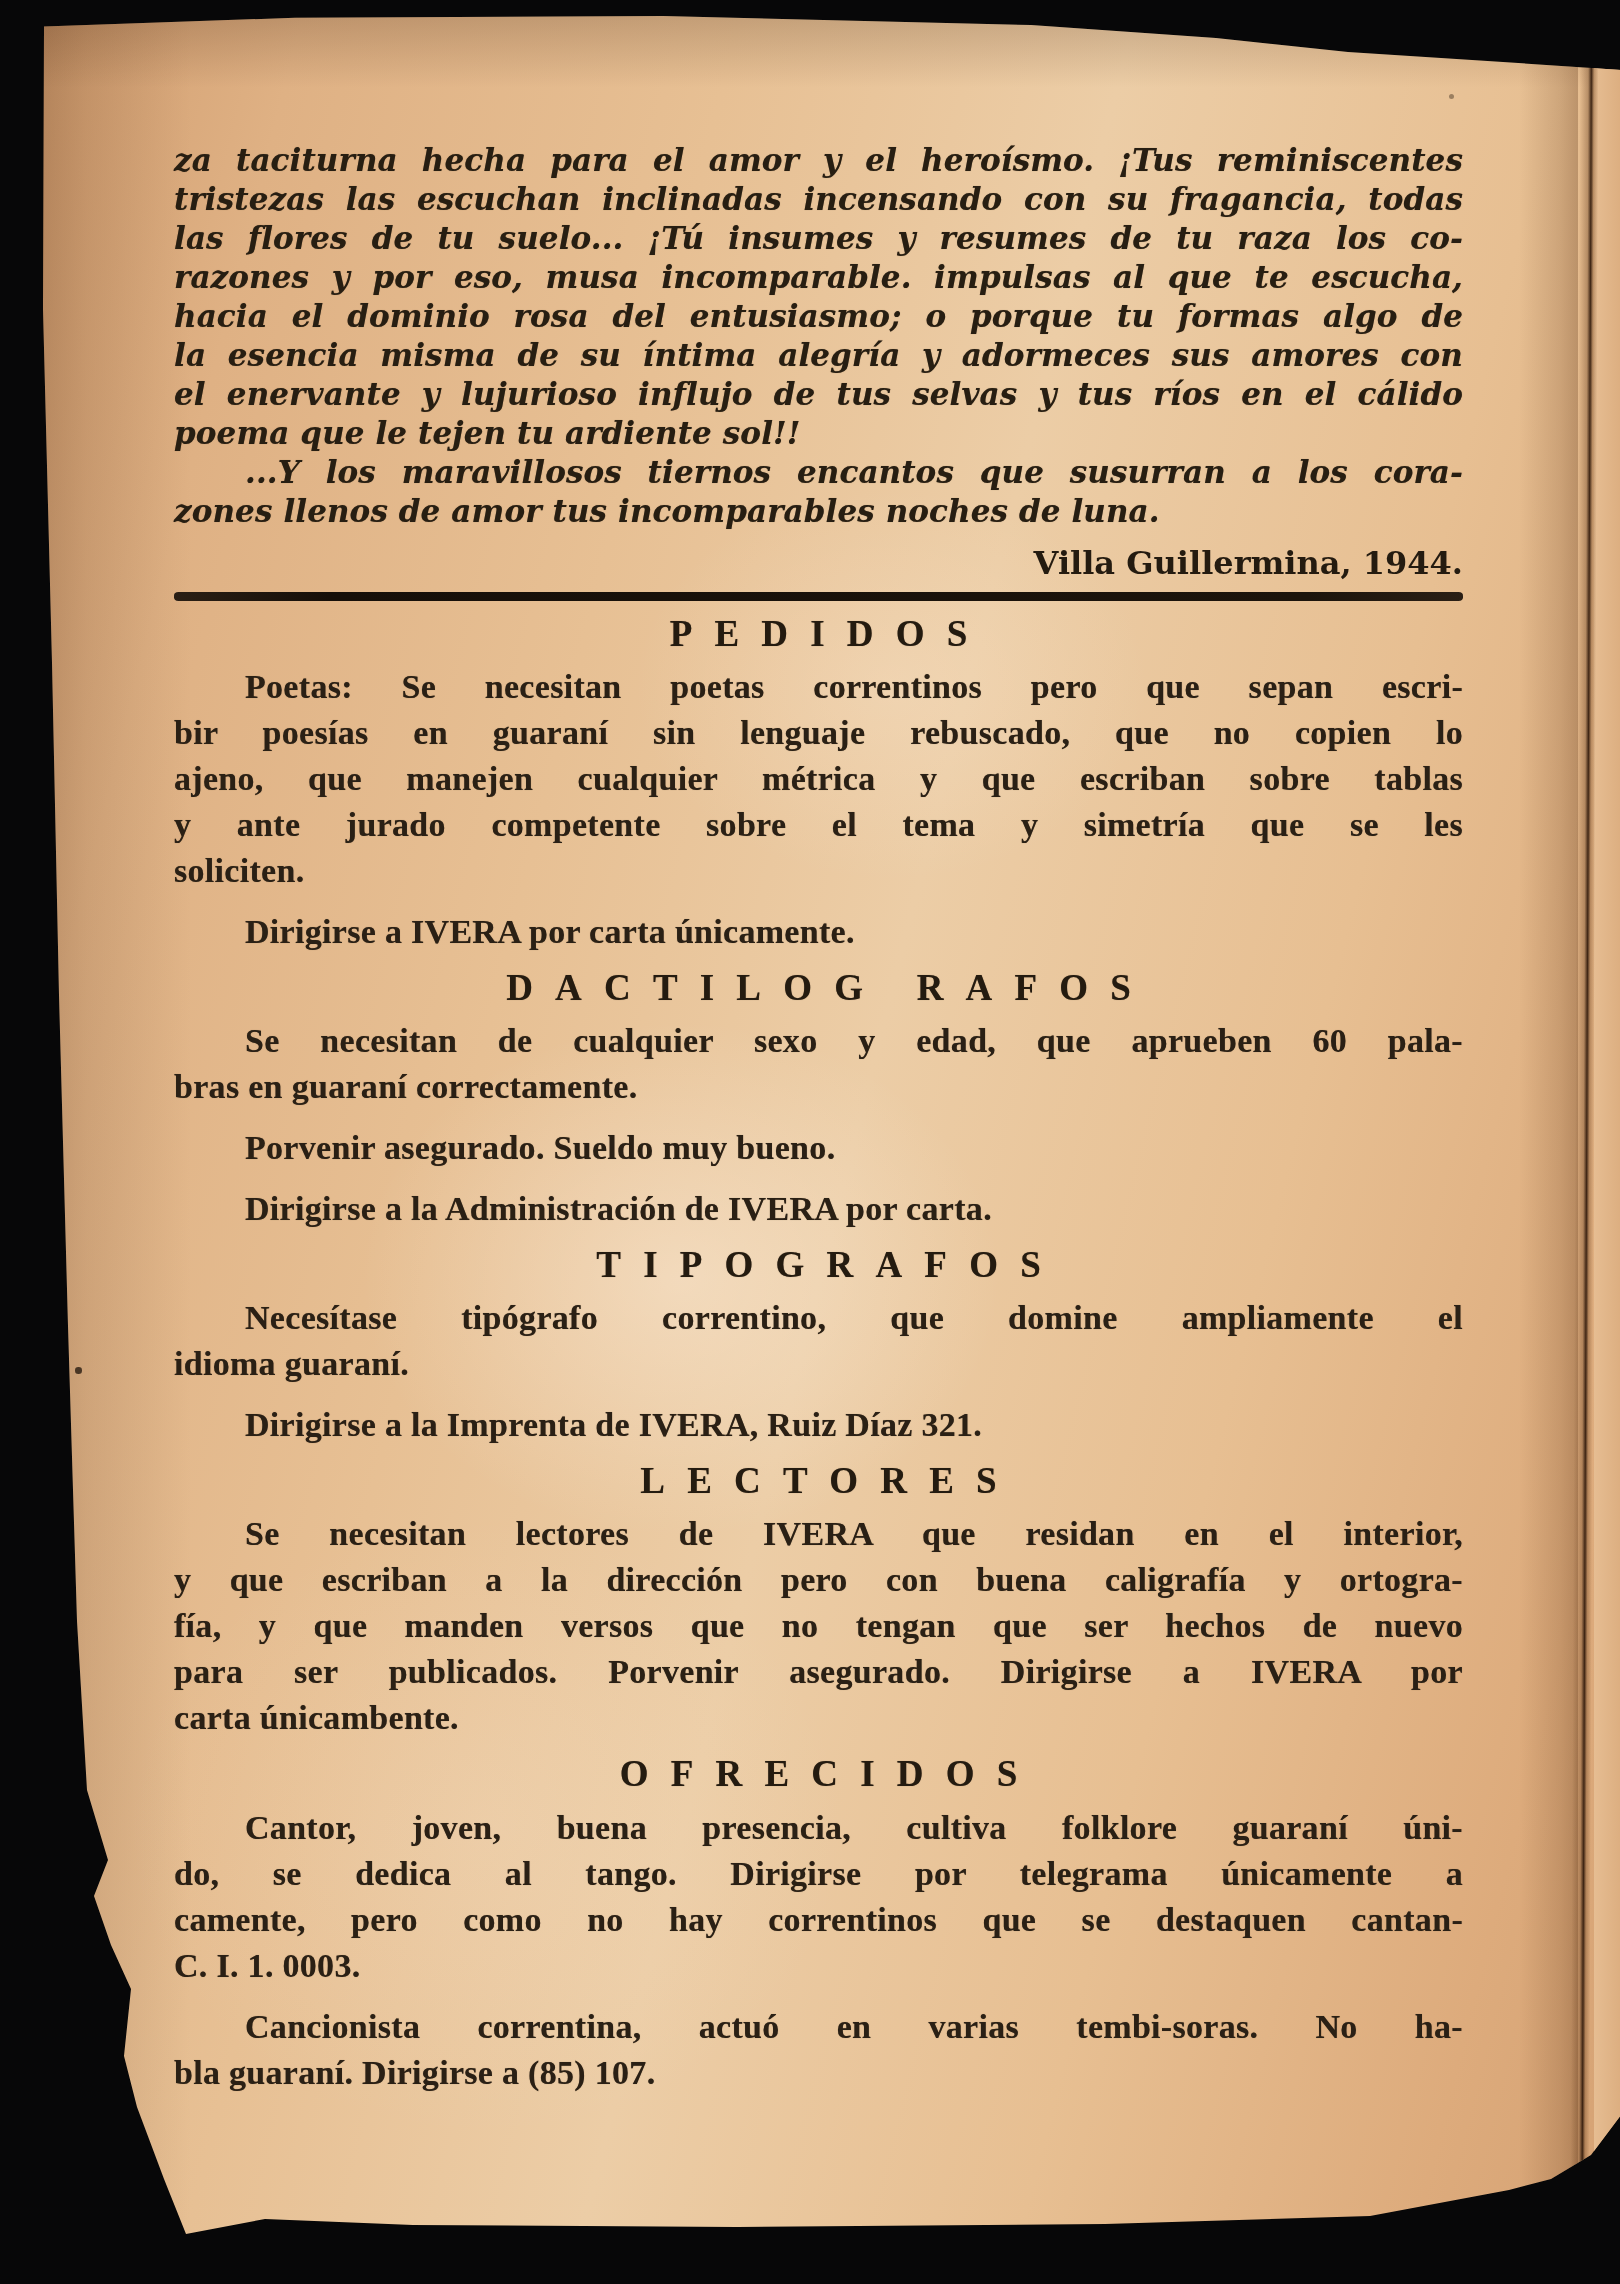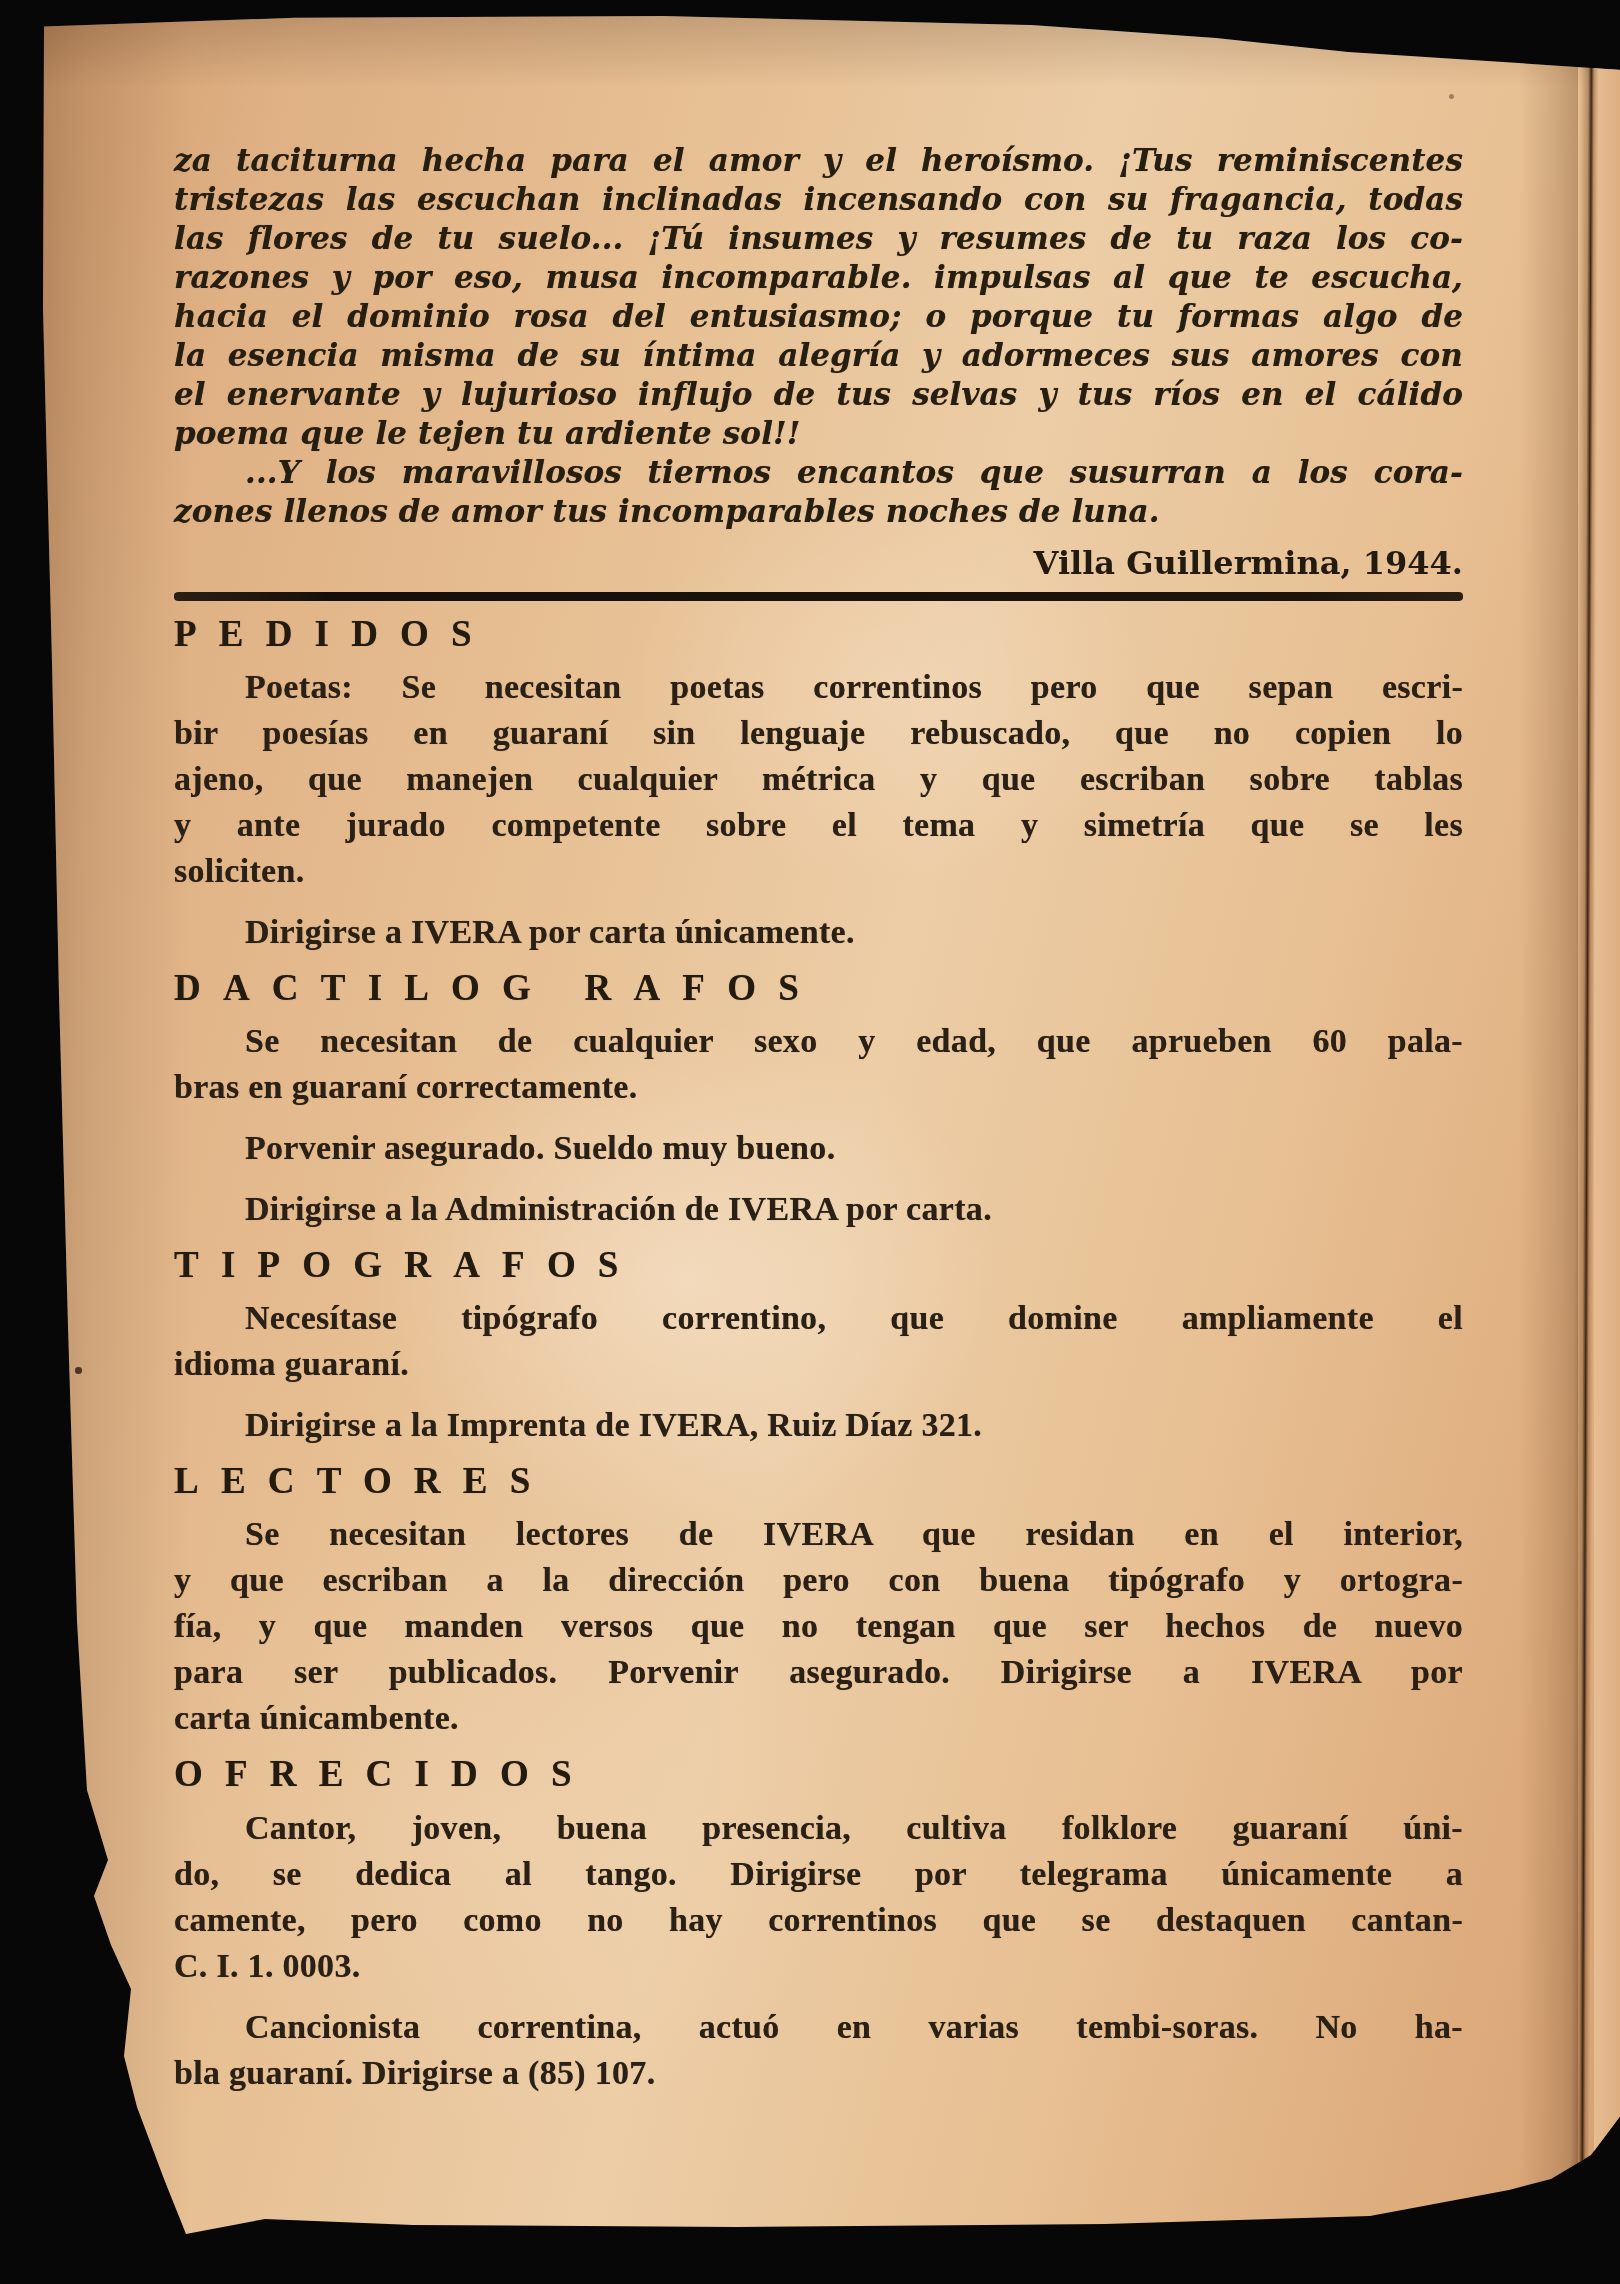--- a/index.html
+++ b/index.html
@@ -84,20 +84,21 @@
     color:#241b10;
   }
   .rule{
     margin-top:10.3px;
     height:8.8px;width:100%;
     background:linear-gradient(to right,#2a1f15,#160f09 12%,#1c140c 88%,#2a1f15);
     border-radius:4.4px/3.7px;
   }
   .heading{
     margin-top:11.8px;margin-bottom:5.9px;
+    text-align:center;
     font-size:37px;line-height:41px;font-weight:bold;
     letter-spacing:0.60em;margin-right:-0.60em;
     color:#241b10;
     text-shadow:0 0 0.7px rgba(50,34,18,0.6);
   }
   .para{margin-top:10.3px;}
   .para.tight{margin-top:15px;}
 </style>
 </head>
 <body>
@@ -154,21 +155,21 @@
           <div class="para">
             <div class="line j ind">Necesítase tipógrafo correntino, que domine ampliamente el</div>
             <div class="line">idioma guaraní.</div>
           </div>
           <div class="para tight">
             <div class="line ind">Dirigirse a la Imprenta de IVERA, Ruiz Díaz 321.</div>
           </div>
           <div class="heading">LECTORES</div>
           <div class="para">
             <div class="line j ind">Se necesitan lectores de IVERA que residan en el interior,</div>
-            <div class="line j">y que escriban a la dirección pero con buena tipógrafo y ortogra-</div>
+            <div class="line j">y que escriban a la dirección pero con buena caligrafía y ortogra-</div>
             <div class="line j">fía, y que manden versos que no tengan que ser hechos de nuevo</div>
             <div class="line j">para ser publicados. Porvenir asegurado. Dirigirse a IVERA por</div>
             <div class="line">carta únicambente.</div>
           </div>
           <div class="heading">OFRECIDOS</div>
           <div class="para">
             <div class="line j ind">Cantor, joven, buena presencia, cultiva folklore guaraní úni-</div>
             <div class="line j">do, se dedica al tango. Dirigirse por telegrama únicamente a</div>
             <div class="line j">camente, pero como no hay correntinos que se destaquen cantan-</div>
             <div class="line">C. I. 1. 0003.</div>

